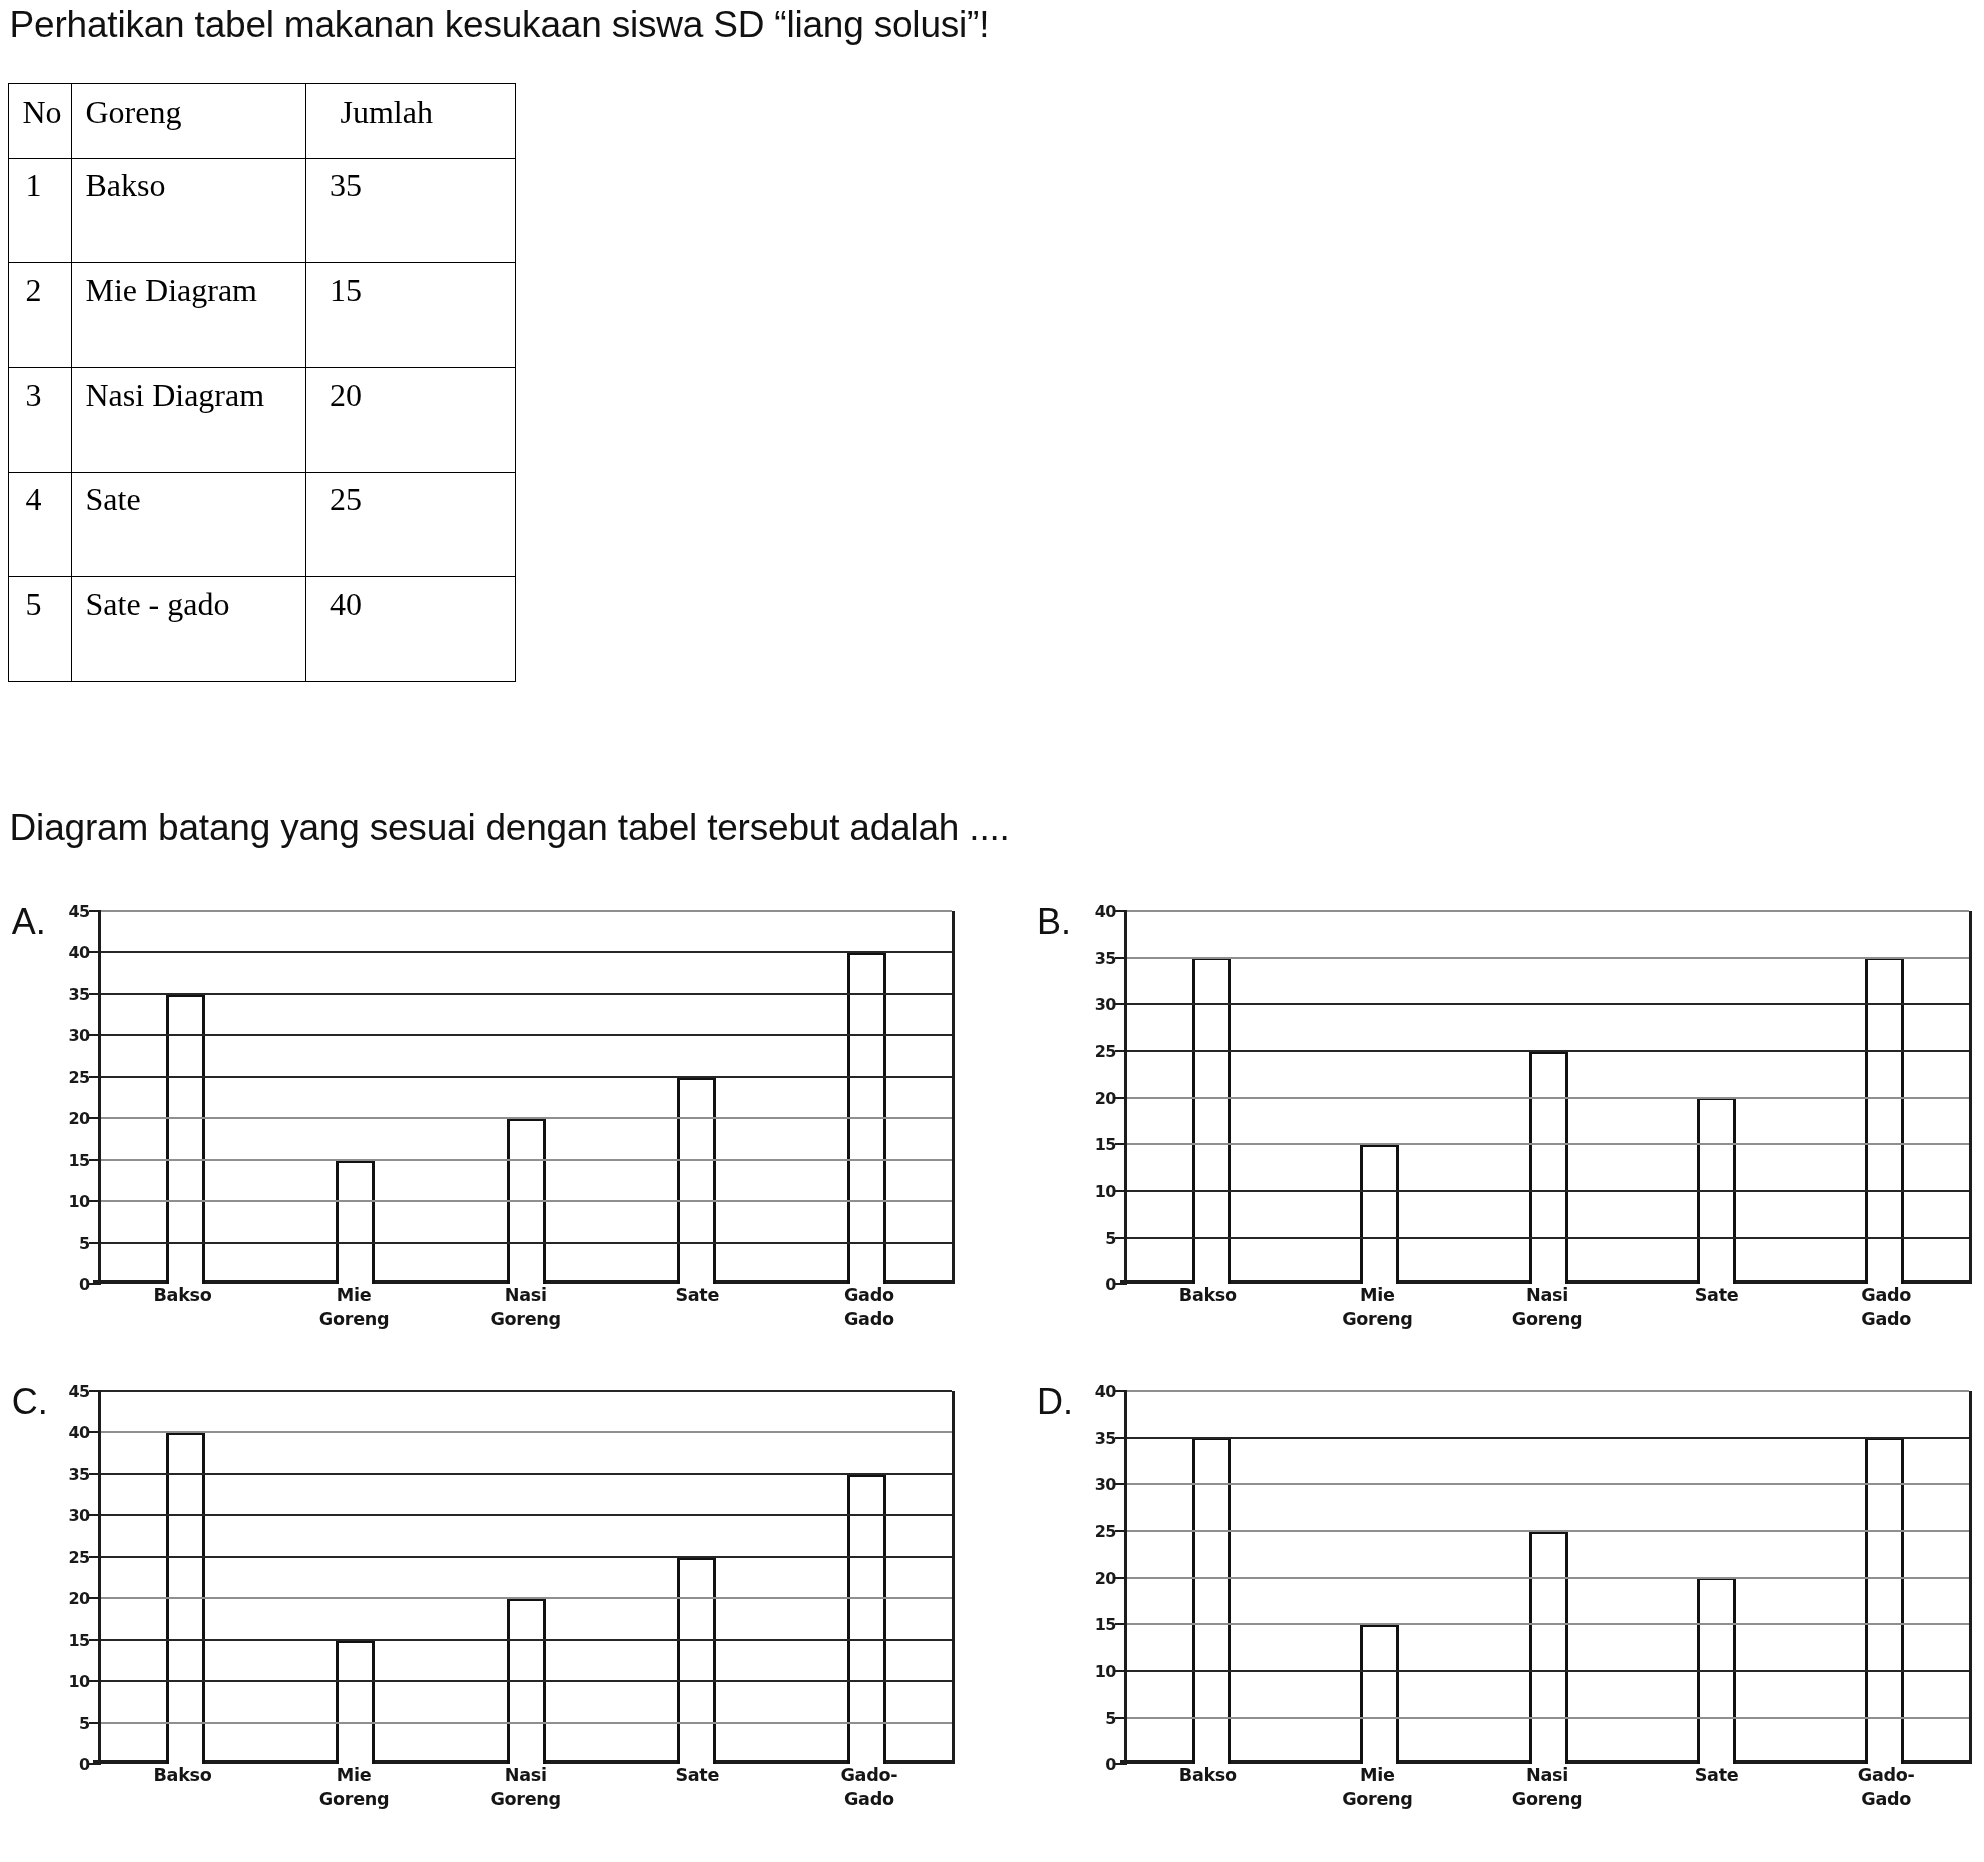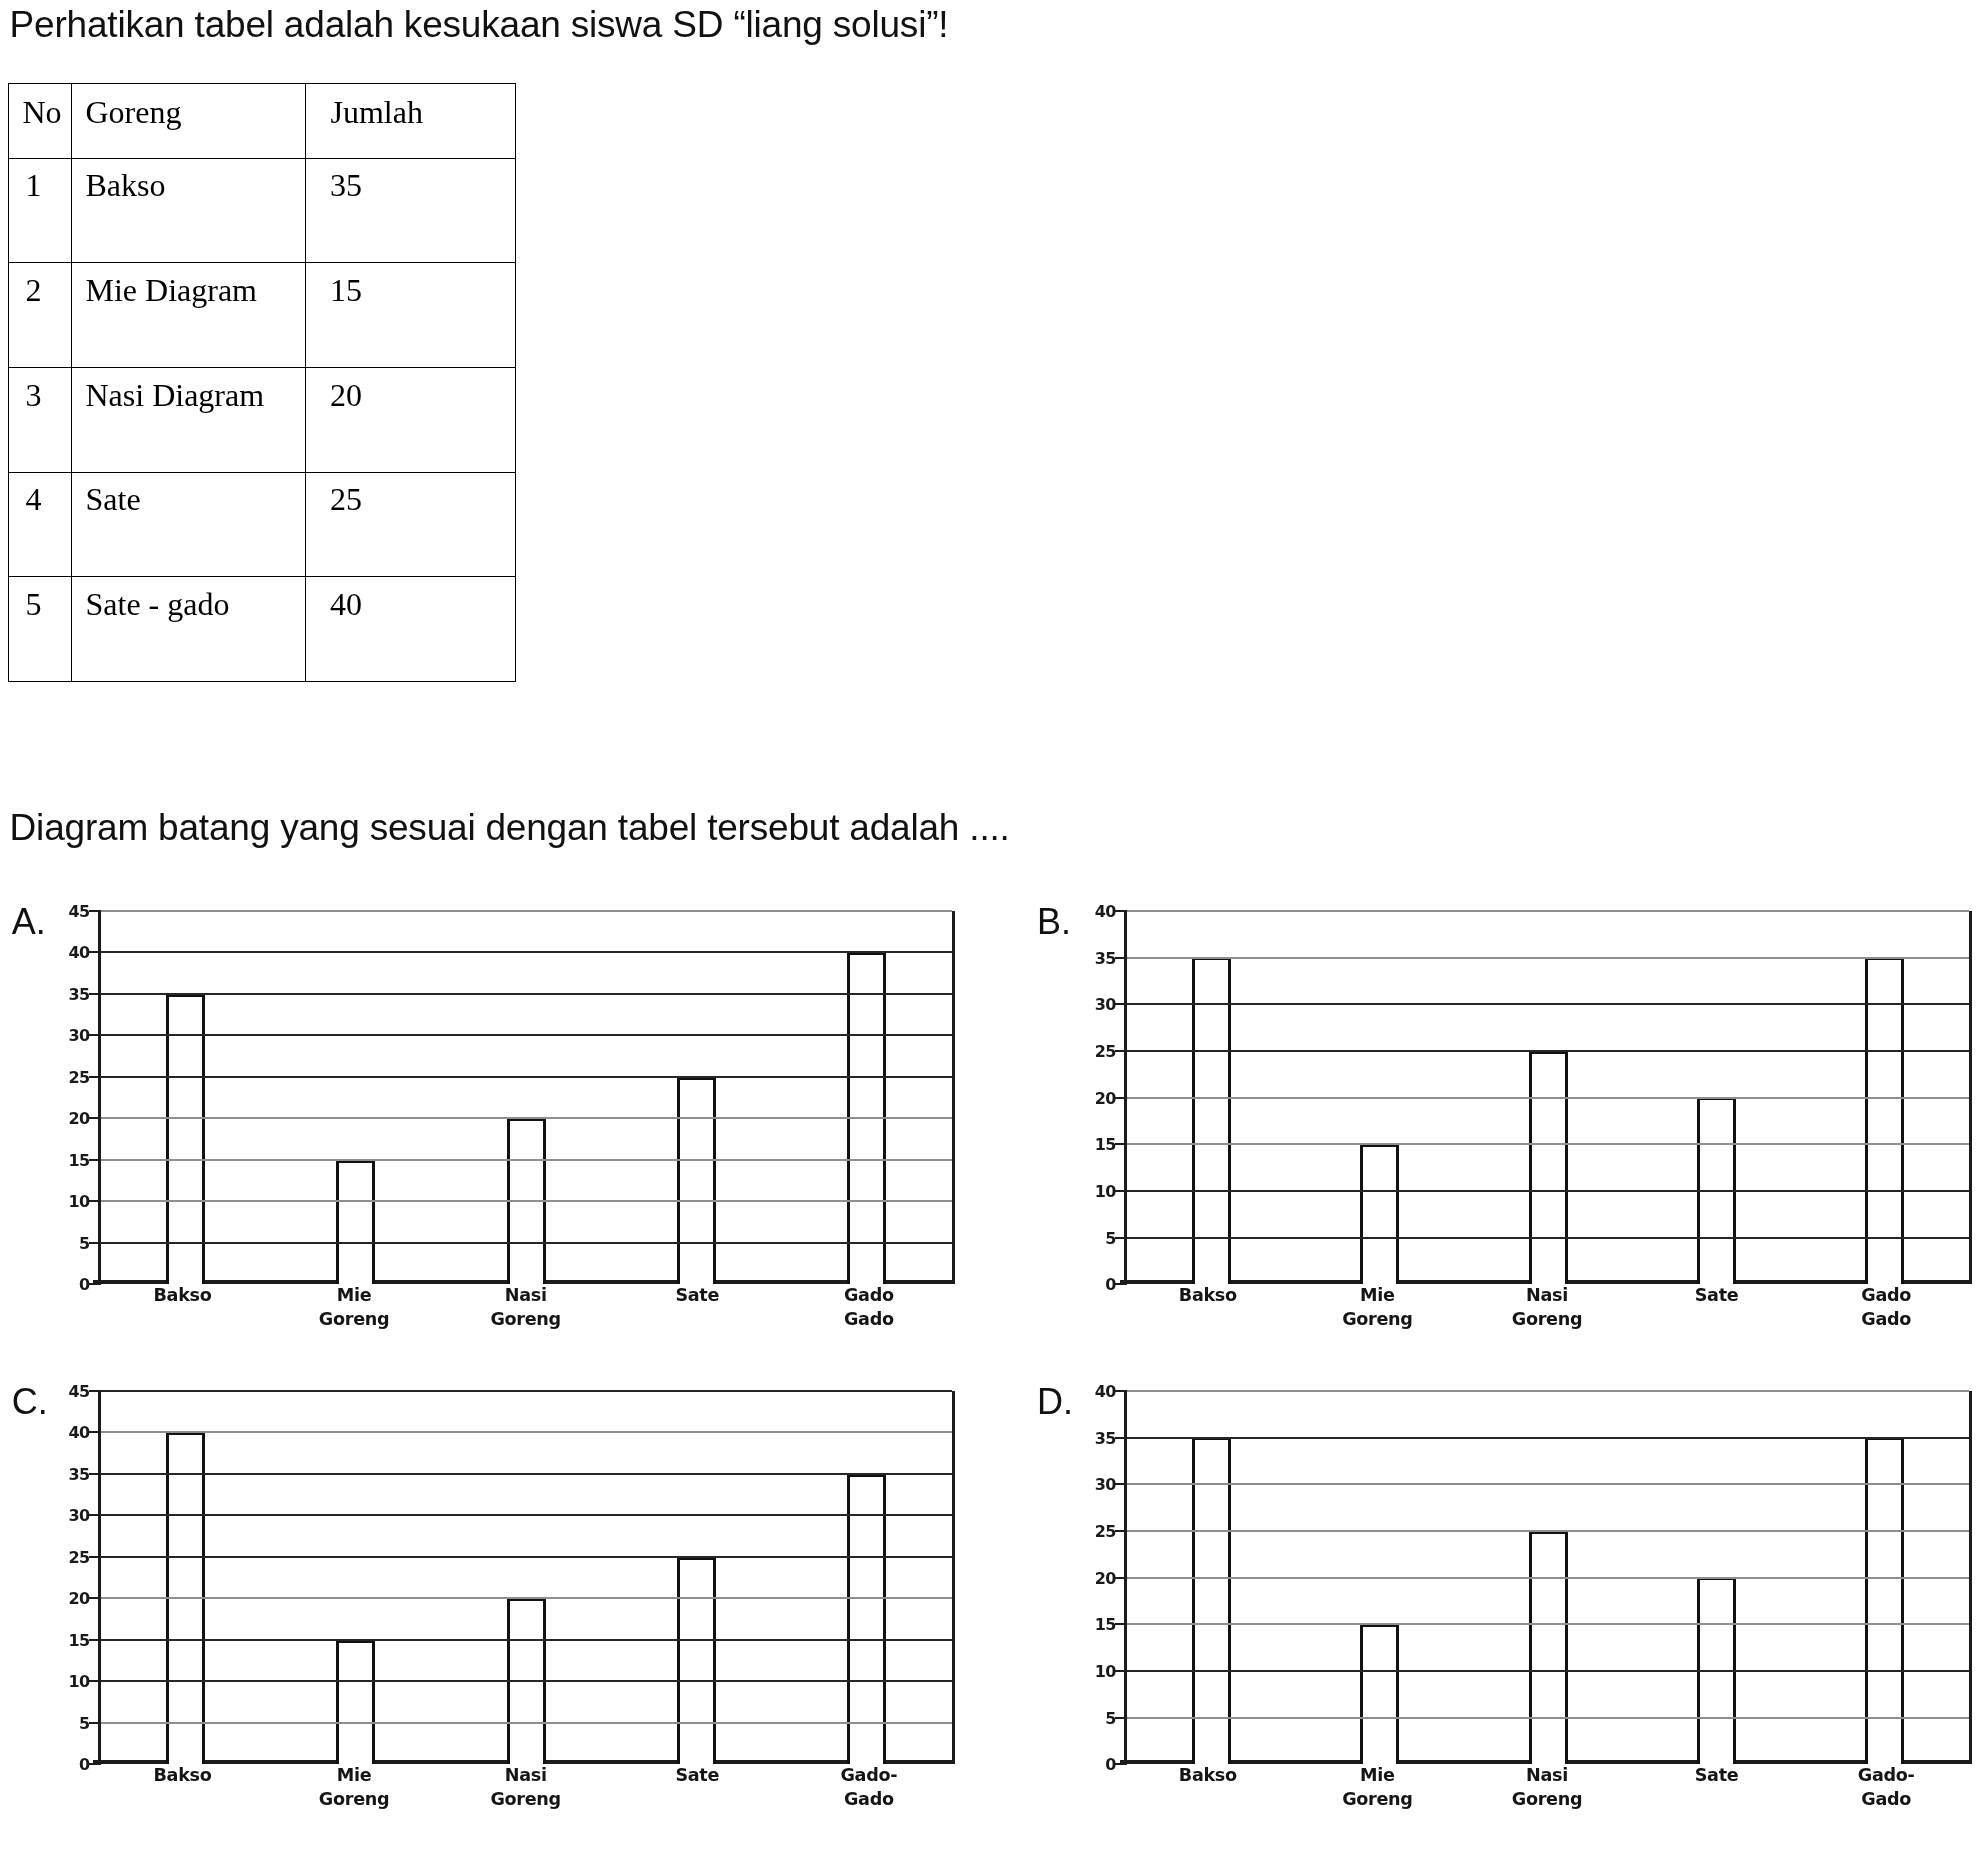--- a/index.html
+++ b/index.html
@@ -47,21 +47,21 @@
     vertical-align: top;
     line-height: 1.0;
   }
   #food-table thead th { height: 62px; padding-top: 11.7px; }
   #food-table tbody td { height: 93px; padding-top: 10.7px; }
   .col-no  { width: 63px; }
   .col-mak { width: 234px; }
   .col-jum { width: 210px; }
   #food-table tbody td.cell-no  { padding-left: 17px; }
   #food-table tbody td.cell-jum { padding-left: 24.5px; }
-  #food-table thead th.head-jum { padding-left: 25px; font-family: Liberation Serif, serif; }
+  #food-table thead th.head-jum { padding-left: 35px; font-family: Liberation Serif, serif; }
 
   
   .option {
     position: absolute;
   }
   .option-letter {
     position: absolute;
     left: 0;
     top: 0;
     font-family: "Liberation Sans", sans-serif;
@@ -176,21 +176,21 @@
 
   #option-a .chart, #option-c .chart { left: 27px; width: 916px; height: 373px; }
   #option-b .chart, #option-d .chart { left: 28px; width: 907px; height: 373px; }
 
   #option-a .xlabels, #option-b .xlabels,
   #option-c .xlabels, #option-d .xlabels { top: 383px; }
 </style>
 </head>
 <body>
 
-<div class="prompt" id="prompt-top">Perhatikan tabel adalah kesukaan siswa SD “liang solusi”!</div>
+<div class="prompt" id="prompt-top">Perhatikan tabel makanan kesukaan siswa SD “liang solusi”!</div>
 
 <div class="prompt" id="prompt-mid">Diagram batang yang sesuai dengan tabel tersebut adalah ....</div>
 
 <table id="food-table">
   <colgroup>
     <col class="col-no">
       <col class="col-mak">
       <col class="col-jum">
   </colgroup>
   <thead>

